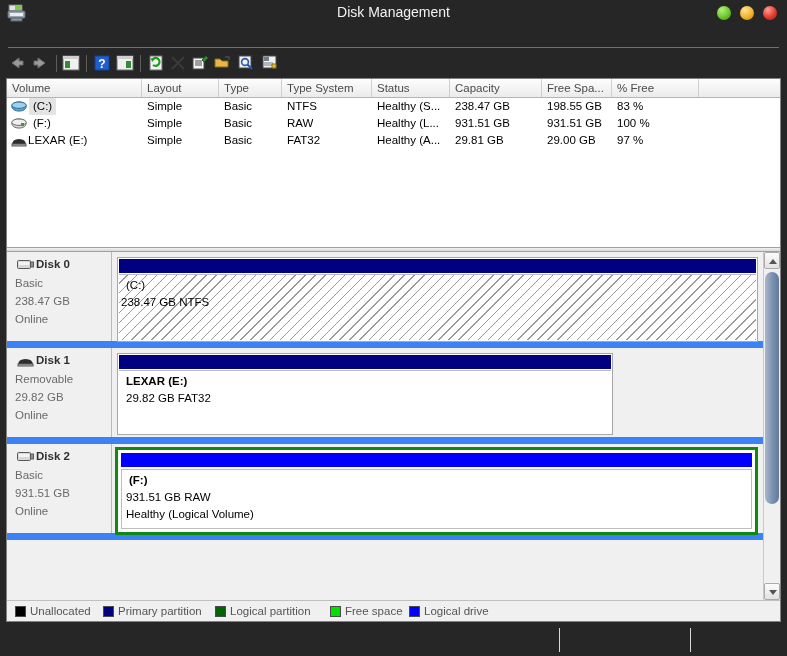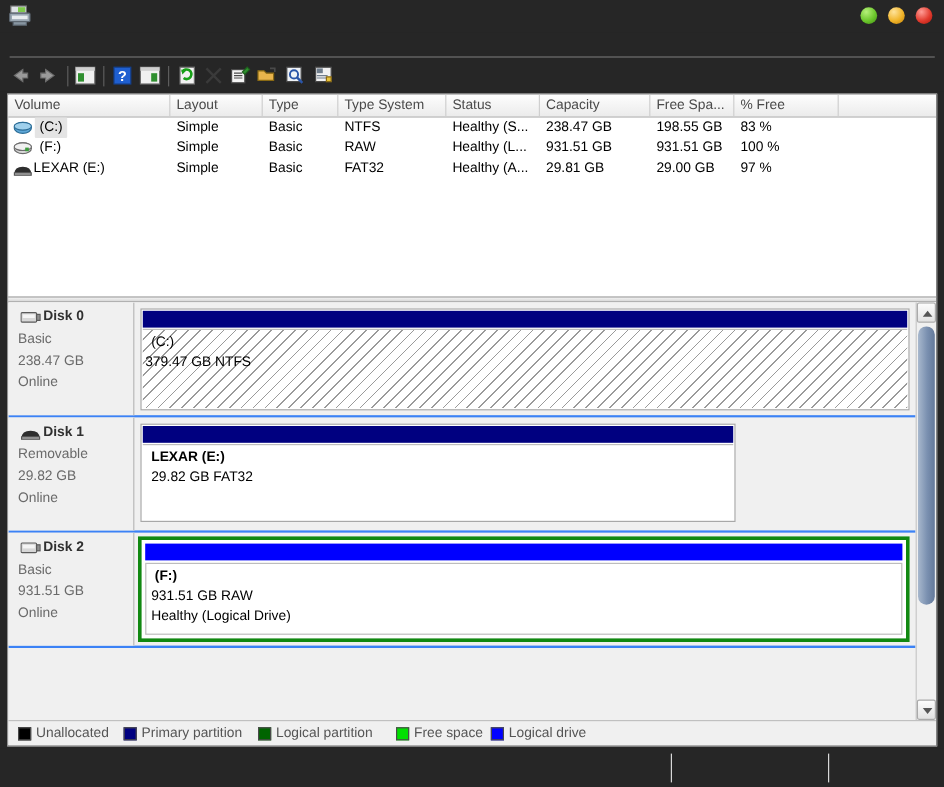--- a/index.html
+++ b/index.html
@@ -87,21 +87,21 @@
     border-top:1px solid #a0a0a0;border-bottom:1px solid #a0a0a0;
     box-sizing:border-box;
   }
 
   
   .disk-pane{
     position:absolute;left:0;top:173px;width:773px;height:348px;
     background:#f0f0f0;overflow:hidden;
   }
   .disk-row{position:absolute;left:0;width:756px;background:#f0f0f0;
-    border-bottom:2px solid #3b82f6;box-sizing:border-box;}
+    border-bottom:7px solid #3b82f6;box-sizing:border-box;}
   .disk-info{
     position:absolute;left:0;top:0;width:105px;height:100%;
     background:#f0f0f0;border-right:1px solid #b9b9b9;box-sizing:border-box;
   }
   .disk-title{position:absolute;left:8px;top:6px;font-size:11.5px;font-weight:bold;color:#303030;}
   .disk-title-ico{position:absolute;left:10px;top:7px;width:17px;height:11px;}
   .disk-meta{position:absolute;left:8px;font-size:11.5px;color:#6a6a6a;}
 
   .part-area{position:absolute;top:0;height:100%;}
   .partition{position:absolute;box-sizing:border-box;}
@@ -159,20 +159,21 @@
   <div class="titlebar">
     <span class="title-icon">
       <svg width="19" height="18" viewBox="0 0 19 18">
         <rect x="2" y="1" width="13" height="6" fill="#dfe3e6" stroke="#707070"></rect>
         <rect x="8" y="2" width="6" height="4" fill="#7ec94b"></rect>
         <rect x="1" y="7" width="17" height="7" rx="1" fill="#9aa7b2" stroke="#5c6670"></rect>
         <rect x="3" y="9" width="13" height="3" fill="#e8ecef"></rect>
         <rect x="4" y="14" width="11" height="3" fill="#8795a1" stroke="#5c6670"></rect>
       </svg>
     </span>
+    <div class="title-text">Disk Management</div>
     <div class="winbtns">
       <span class="wb green"></span>
       <span class="wb yellow"></span>
       <span class="wb red"></span>
     </div>
   </div>
 
   <div class="menu-sep"></div>
 
   <div class="toolbar">
@@ -335,21 +336,21 @@
           <span class="disk-title" style="left:29px">Disk 0</span>
           <span class="disk-meta" style="top:25px">Basic</span>
           <span class="disk-meta" style="top:43px">238.47 GB</span>
           <span class="disk-meta" style="top:61px">Online</span>
         </div>
         <div class="part-area" style="left:110px;right:5px">
           <div class="partition part-outer" style="left:0;top:5px;right:0;height:85px">
             <div class="part-bar" style="right:1px;background:#000080"></div>
             <div class="part-body hatch">
               <span class="part-text" style="top:4px">(C:)</span>
-              <span class="part-text" style="top:21px;left:2px">379.47 GB NTFS</span>
+              <span class="part-text" style="top:21px;left:2px">238.47 GB NTFS</span>
             </div>
           </div>
         </div>
       </div>
 
       <div class="disk-row" style="top:96px;height:96px">
         <div class="disk-info">
           <span class="disk-title-ico" style="top:8px">
             <svg width="17" height="10" viewBox="0 0 17 10">
               <path d="M1 8 q0 -6 7.5 -6 q7.5 0 7.5 6 z" fill="#2e2e2e"></path>
@@ -385,21 +386,21 @@
           <span class="disk-meta" style="top:25px">Basic</span>
           <span class="disk-meta" style="top:43px">931.51 GB</span>
           <span class="disk-meta" style="top:61px">Online</span>
         </div>
         <div class="part-area" style="left:108px;right:5px">
           <div class="ext-wrap" style="left:0;top:3px;right:0;height:88px">
             <div class="partition" style="left:3px;top:3px;right:3px;height:14px;background:#0000ff"></div>
             <div class="partition" style="left:3px;top:19px;right:3px;bottom:3px;background:#fff;border:1px solid #bdbdbd">
               <span class="part-text b" style="top:4px">(F:)</span>
               <span class="part-text" style="top:21px;left:4px">931.51 GB RAW</span>
-              <span class="part-text" style="top:38px;left:4px">Healthy (Logical Drive)</span>
+              <span class="part-text" style="top:38px;left:4px">Healthy (Logical Volume)</span>
             </div>
           </div>
         </div>
       </div>
 
       <div class="disk-row" style="top:288px;height:60px;border-bottom:none">
         <div class="part-area" style="left:110px;right:5px;background:#f0f0f0"></div>
       </div>
     </div>
 

